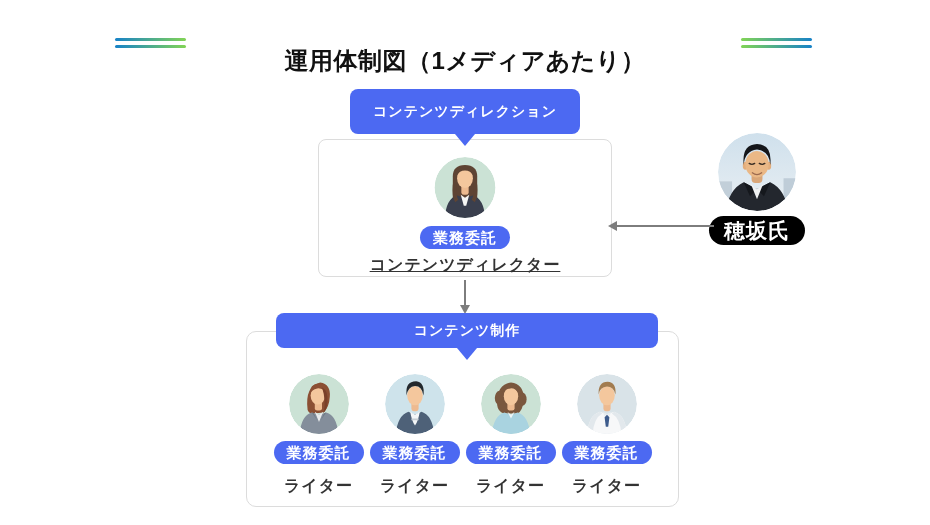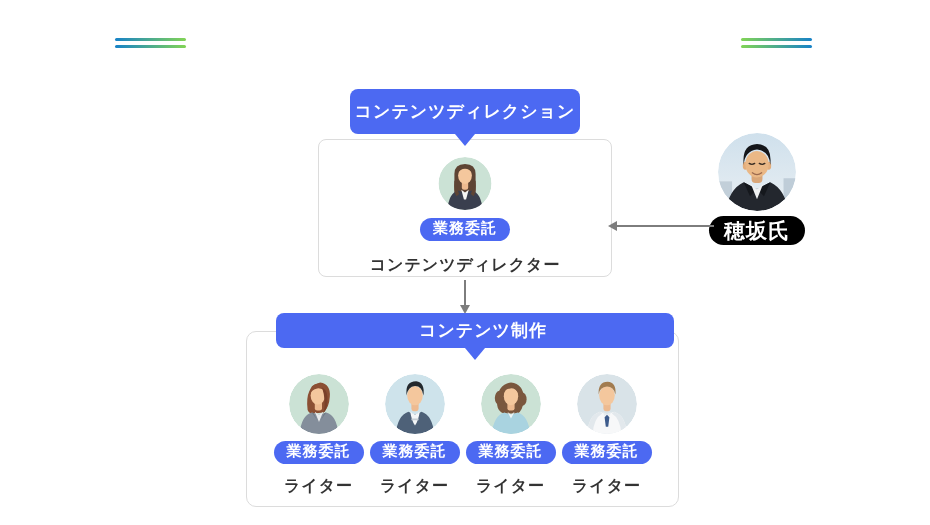--- a/index.html
+++ b/index.html
@@ -27,52 +27,51 @@
   .deco{position:absolute;top:38px;width:71px;}
   .deco .bar{height:3px;border-radius:2px;}
   .deco .bar + .bar{margin-top:4px;}
   .deco-left{left:115px;}
   .deco-left .bar{background:linear-gradient(90deg,var(--deco-blue),var(--deco-green));}
   .deco-right{left:741px;}
   .deco-right .bar{background:linear-gradient(90deg,var(--deco-green),var(--deco-blue));}
   
   .banner{
     position:absolute;display:flex;align-items:center;justify-content:center;
-    background:var(--primary-blue);color:#fff;font-weight:700;font-size:17px;
+    background:var(--primary-blue);color:#fff;font-weight:700;font-size:14px;
     border-radius:8px;z-index:3;letter-spacing:1px;
   }
   .banner::after{
     content:"";position:absolute;top:100%;left:50%;transform:translateX(-50%);
     border-left:10px solid transparent;border-right:10px solid transparent;
     border-top:12px solid var(--primary-blue);
   }
   .banner-direction{left:350px;top:89px;width:230px;height:45px;}
-  .banner-production{left:276px;top:313px;width:382px;height:35px;padding-left:16px;}
+  .banner-production{left:276px;top:313px;width:382px;height:35px;}
   
   .card{
     position:absolute;background:#fff;border:1px solid var(--box-border);z-index:1;
   }
   .card-director{left:318px;top:139px;width:294px;height:138px;border-radius:8px;
     display:flex;flex-direction:column;align-items:center;padding-top:17px;box-sizing:border-box;}
   .card-production{left:246px;top:331px;width:433px;height:176px;border-radius:10px;box-sizing:border-box;}
   
   .avatar{border-radius:50%;overflow:hidden;display:block;}
   .avatar svg{display:block;width:100%;height:100%;}
   .avatar-director{width:62px;height:62px;}
   .avatar-writer{width:60px;height:60px;}
   
   .contract-badge{
     display:inline-block;background:var(--primary-blue);color:#fff;
     font-size:15px;font-weight:700;line-height:23px;padding:0 13px;border-radius:13px;
     letter-spacing:1px;
-    font-family:Liberation Mono, monospace;
   }
   .card-director .contract-badge{margin-top:8px;}
   .role-label{font-size:16px;font-weight:700;color:var(--role-text);letter-spacing:1px;}
-  .card-director .role-label{margin-top:14px;}
+  .card-director .role-label{margin-top:6px;text-decoration:underline;}
   
   .members-row{
     display:flex;justify-content:center;margin-top:42px;
   }
   .member{width:96px;display:flex;flex-direction:column;align-items:center;}
   .member .contract-badge{margin-top:7px;}
   .member .role-label{margin-top:12px;}
   
   .advisor-photo{position:absolute;left:718px;top:133px;width:78px;height:78px;z-index:2;}
   .advisor-badge{
@@ -104,20 +103,21 @@
 <div id="canvas">
 
   <div class="deco deco-left">
     <div class="bar"></div>
     <div class="bar"></div>
   </div>
   <div class="deco deco-right">
     <div class="bar"></div>
     <div class="bar"></div>
   </div>
+  <h1 class="page-title">運用体制図（1メディアあたり）</h1>
 
   <div class="banner banner-direction">
     <span>コンテンツディレクション</span>
   </div>
 
   <div class="card card-director">
     <span class="avatar avatar-director">
       <svg viewBox="0 0 100 100" aria-hidden="true">
         <defs>
             <clipPath id="cA">

